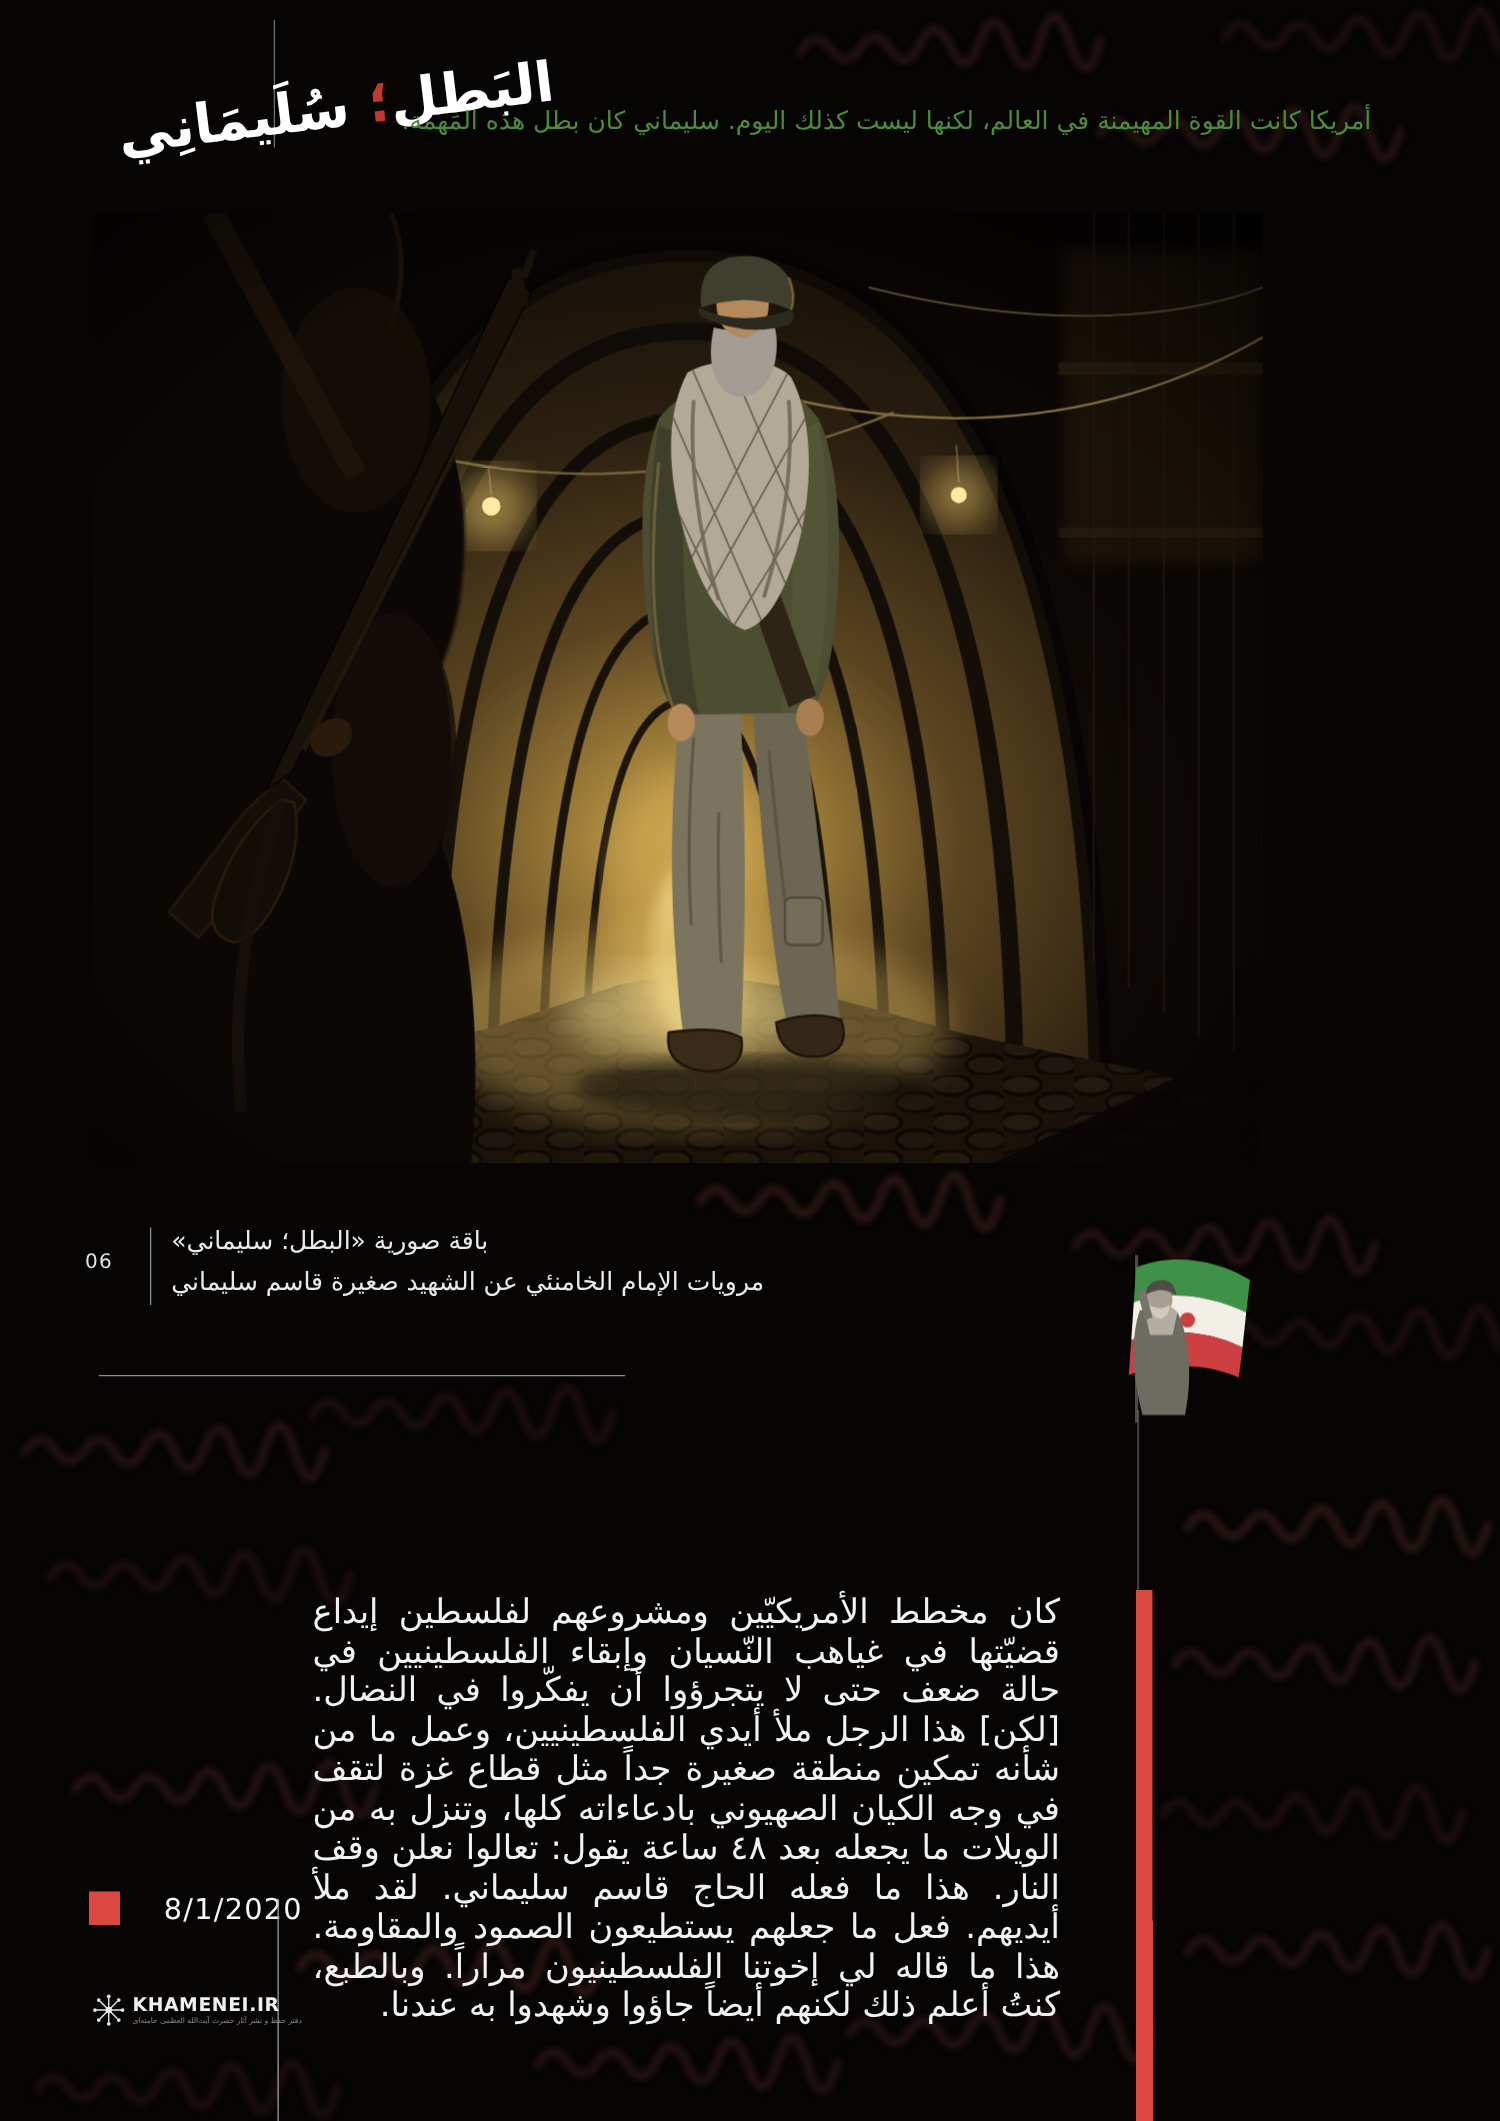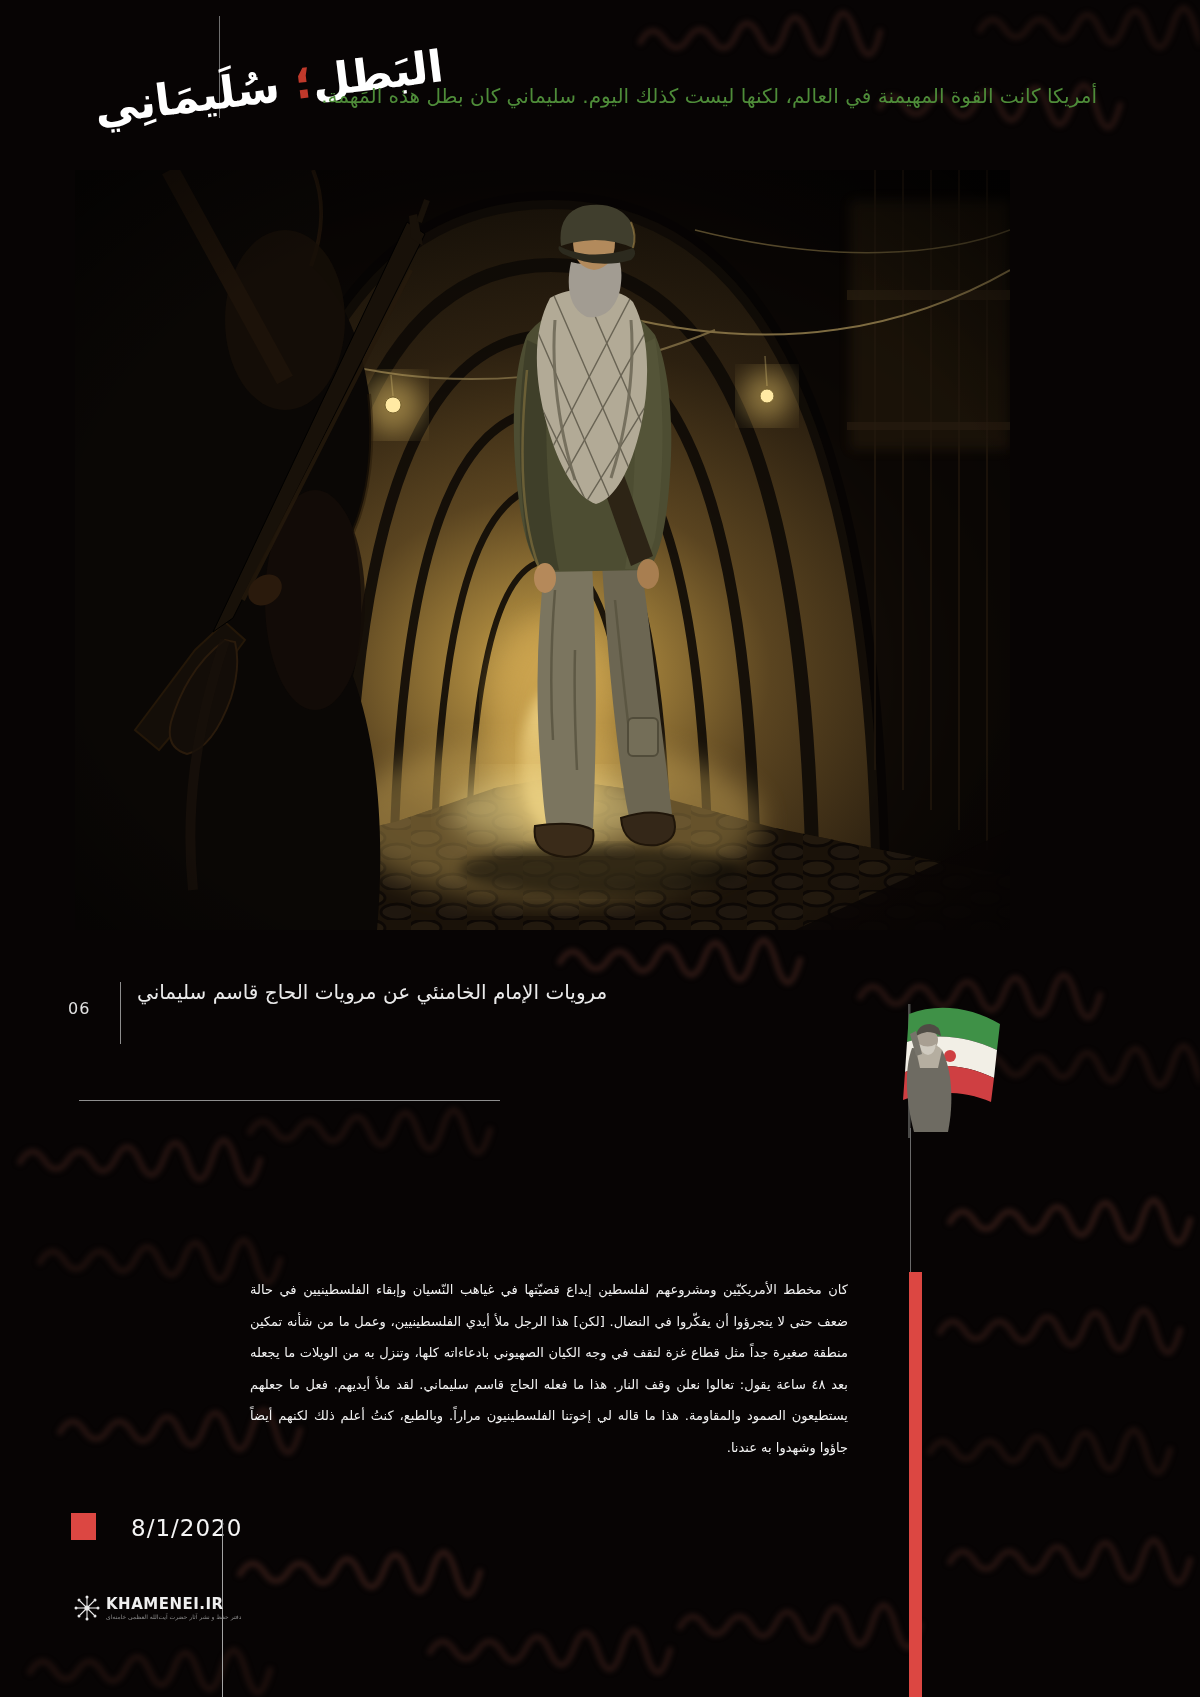--- a/index.html
+++ b/index.html
@@ -23,21 +23,21 @@
            font-size:20px;line-height:33px;white-space:nowrap;}
   
   .flag{left:888px;top:998px;width:122px;height:140px;}
   .flagpole{left:910px;top:1128px;width:1px;height:146px;background:#6a6a6a;}
   .sec-rule{left:79px;top:1100px;width:421px;height:1px;background:#8f8f8f;}
   .red-bar{left:909px;top:1272px;width:13px;height:425px;background:#dc4742;}
   
   .heading{right:353px;top:1196px;direction:rtl;color:#ffffff;font-size:41px;
            font-weight:bold;white-space:nowrap;letter-spacing:-1px;}
   .bodytext{right:352px;top:1274px;width:598px;direction:rtl;color:#f2f2f2;
-            font-size:13px;line-height:31.5px;text-align:justify;text-align-last:right;}
+            font-size:27px;line-height:31.5px;text-align:justify;text-align-last:right;}
   
   .date-sq{left:71px;top:1513px;width:25px;height:27px;background:#dc4742;}
   .date-txt{left:131px;top:1515px;color:#f5f5f5;font-size:23px;letter-spacing:1px;text-align:right;}
   .bot-rule{left:222px;top:1519px;width:1px;height:178px;background:#a3a3a3;}
   .footer{left:73px;top:1594px;display:flex;align-items:center;gap:5px;}
   .f-brand{color:#efefef;font-weight:bold;font-size:15px;letter-spacing:.5px;line-height:14px;}
   .f-tag{color:#8a8a8a;font-size:6px;margin-top:2px;letter-spacing:.3px;}
 </style>
 </head>
 <body>
@@ -207,21 +207,22 @@
       </g>
 
       <path d="M720,760 L935,660 L935,760 Z" fill="#0a0604" opacity="0.9"></path>
       <rect width="935" height="760" fill="url(#gVig)"></rect>
     </svg>
   </div>
 
   <div class="abs pageno">06</div>
   <div class="abs cap-rule"></div>
   <div class="abs caption">
-    <div>مرويات الإمام الخامنئي عن مرويات الحاج قاسم سليماني</div>
+    <div>باقة صورية «البطل؛ سليماني»</div>
+    <div>مرويات الإمام الخامنئي عن الشهيد صغيرة قاسم سليماني</div>
   </div>
 
   <div class="abs flag">
     <svg width="122" height="140" viewBox="0 0 122 140">
       <rect x="20" y="6" width="2.5" height="134" fill="#4a4a48"></rect>
       <path d="M21,16 C50,4 86,10 112,26 L109,52 C80,38 46,34 19,44 Z" fill="#3f9147"></path>
       <path d="M19,44 C46,34 80,38 109,52 L106,80 C78,66 44,64 17,74 Z" fill="#f2efe6"></path>
       <path d="M17,74 C44,64 78,66 106,80 L103,104 C76,92 42,92 15,102 Z" fill="#cf3f42"></path>
       <circle cx="62" cy="58" r="6" fill="#cf3f42"></circle>
       <g>

